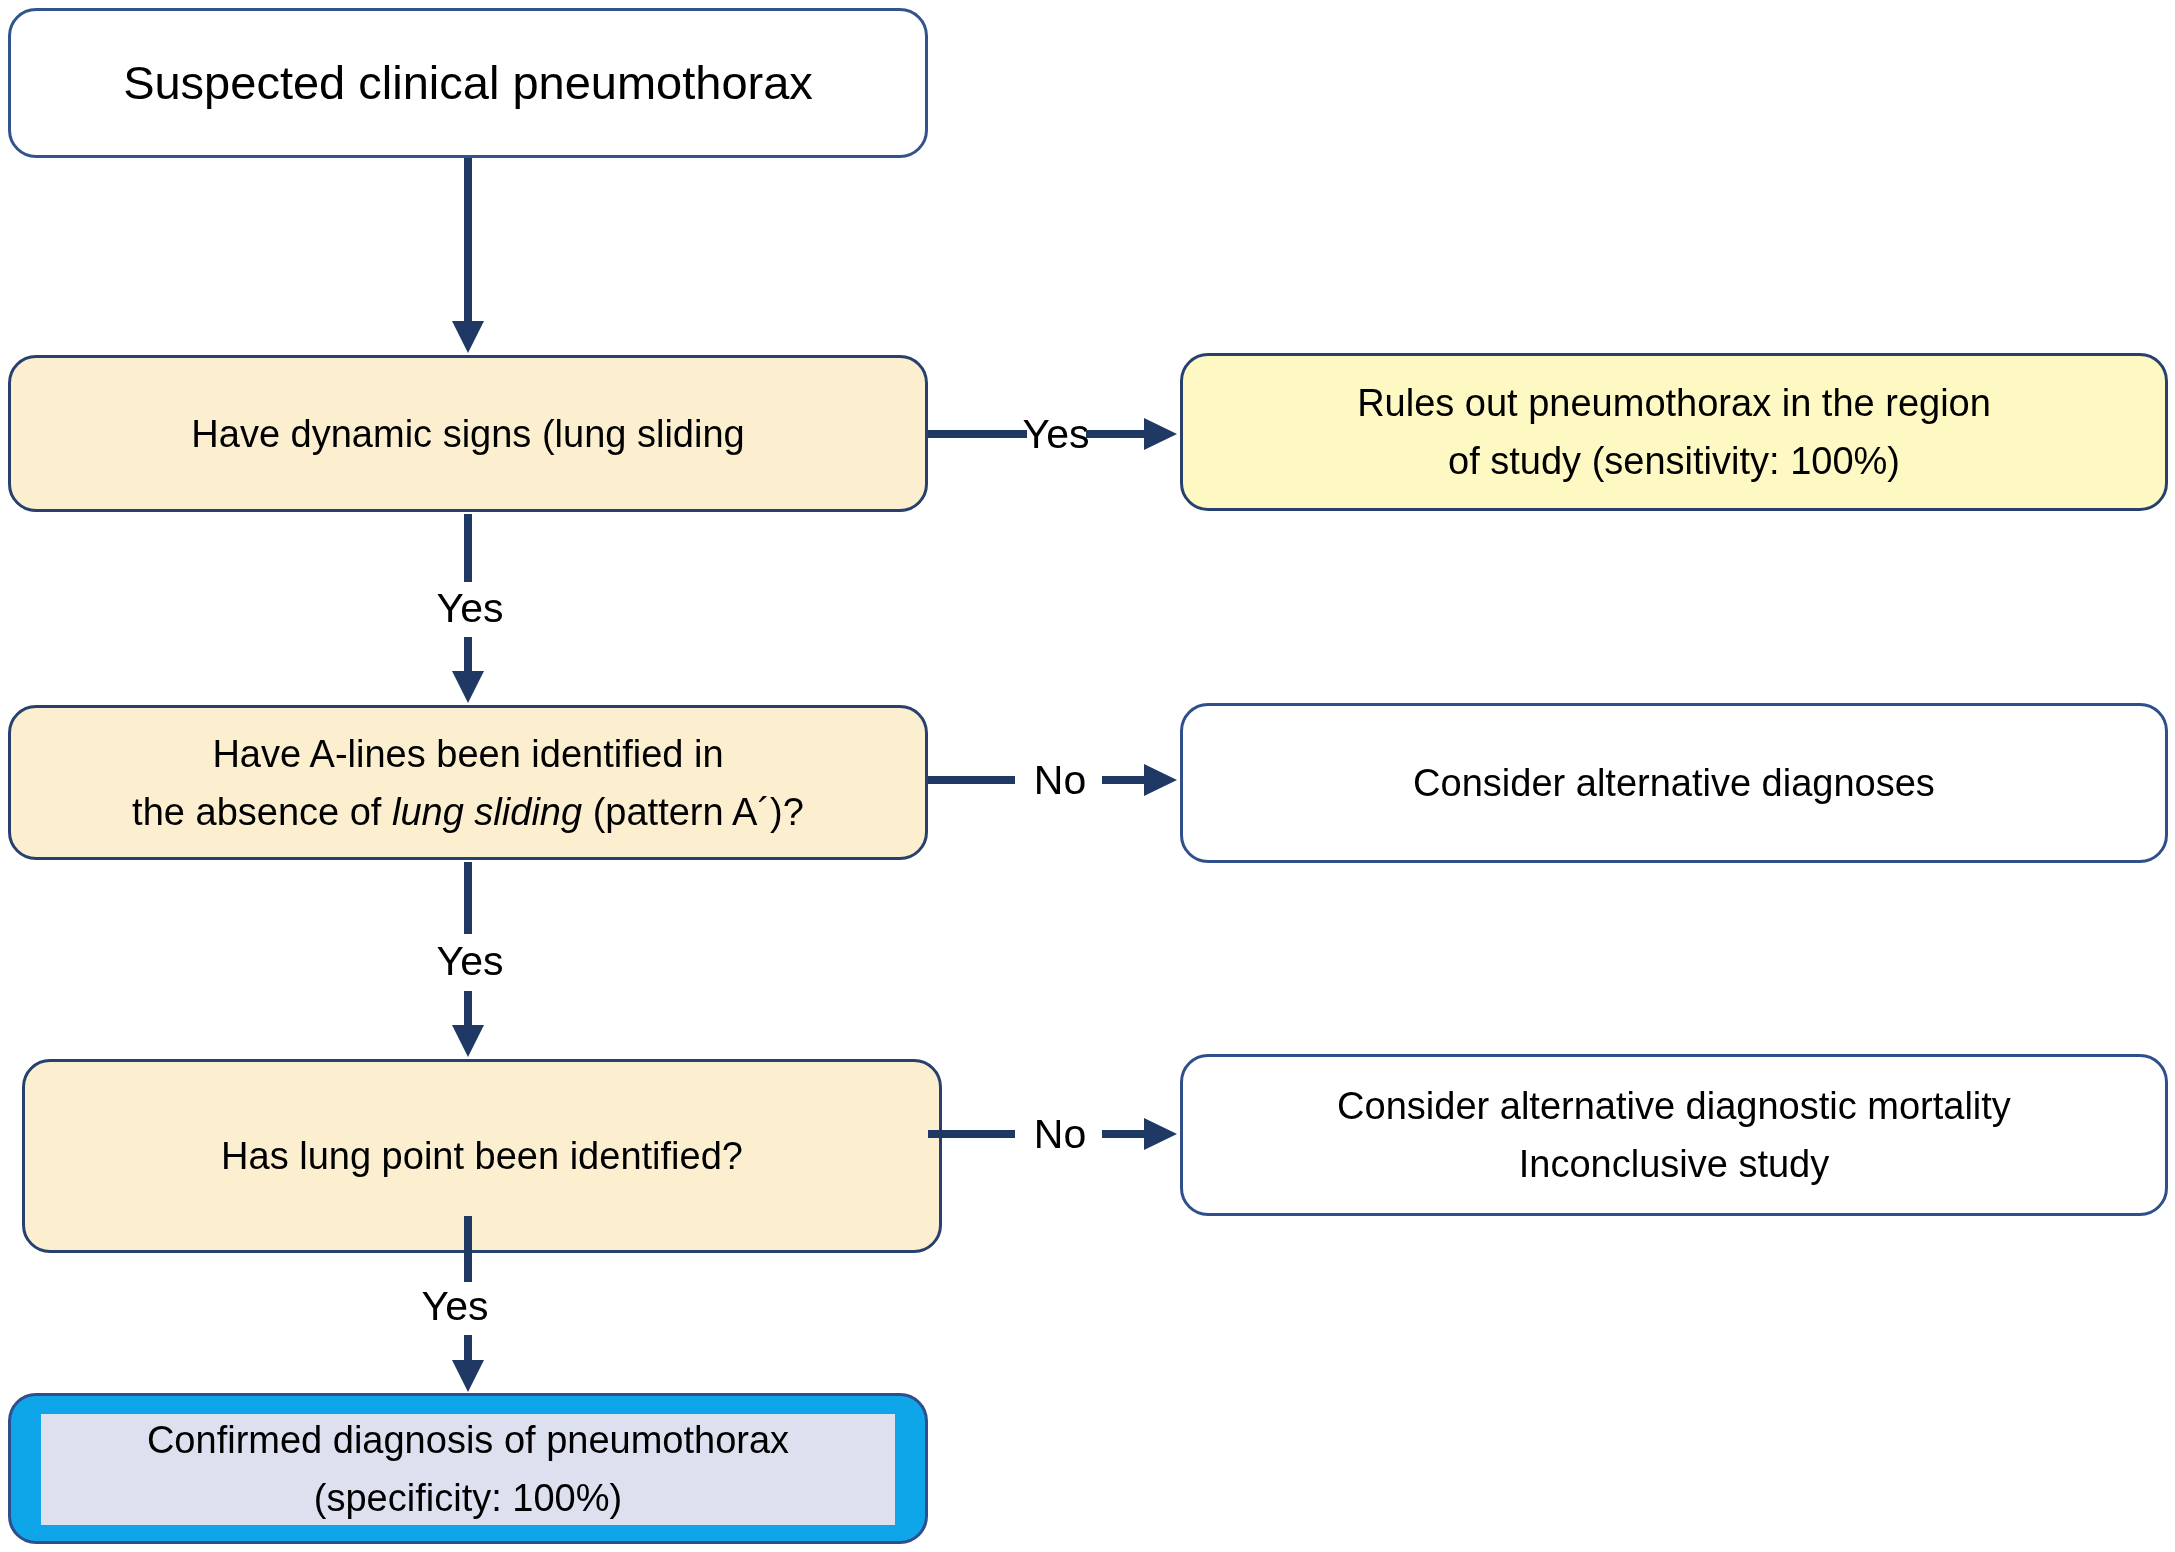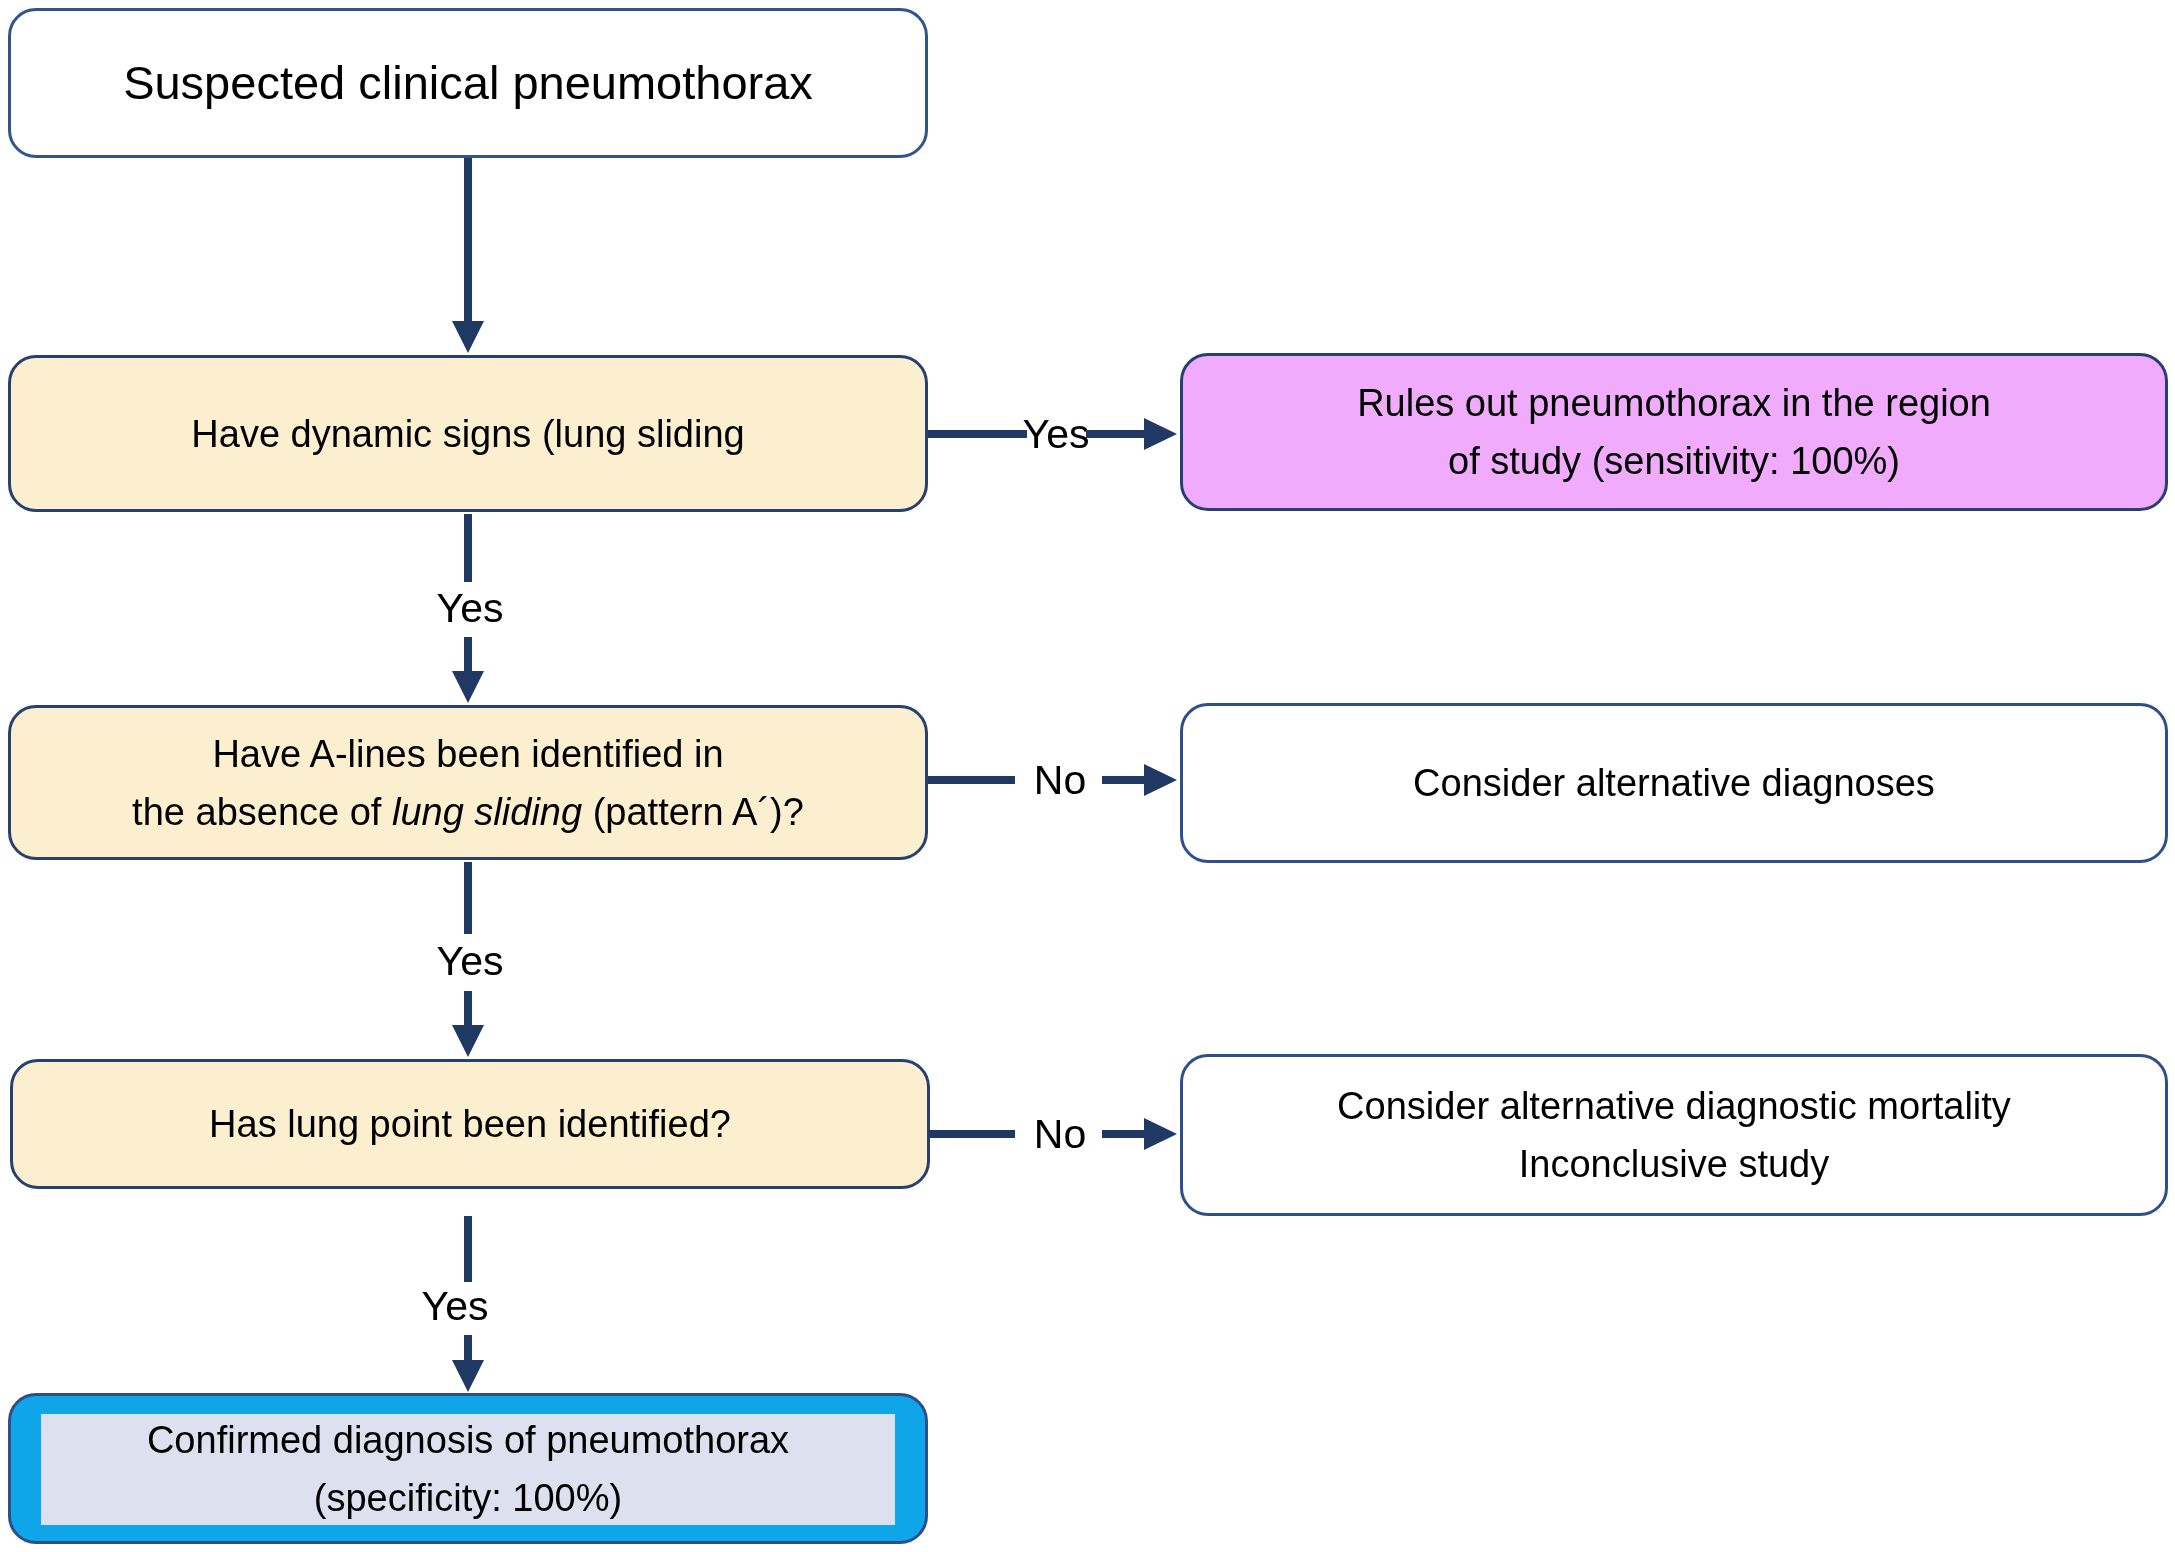--- a/index.html
+++ b/index.html
@@ -33,21 +33,21 @@
     background: #ffffff;
     border-color: #32538C;
     font-size: 47px;
     line-height: 56px;
   }
   .node.question {
     background: #FCEFD0;
     border-color: #27406E;
   }
   .node.result-blue {
-    background: #f0abfc;
+    background: #fef9c3;
     border-color: #27406E;
   }
   .node.result-white {
     background: #ffffff;
     border-color: #2E4E8C;
   }
   .node.final {
     background: #0ea5e9;
     border-color: #2E4E8C;
   }
@@ -152,21 +152,21 @@
     <div class="text-stack">
       <div>Consider alternative diagnoses</div>
     </div>
   </div>
 
   <div class="vline" style="left:464px; top:862px; height:72px;"></div>
   <div class="edge-label" style="left:470px; top:961px;">Yes</div>
   <div class="vline" style="left:464px; top:991px; height:34px;"></div>
   <div class="arrow-down" style="left:452px; top:1025px;"></div>
 
-  <div class="node question" style="left:10px; top:1059px; width:920px; height:130px;">
+  <div class="node question" style="left:22px; top:1059px; width:920px; height:194px;">
     <div class="text-stack">
       <div>Has lung point been identified?</div>
     </div>
   </div>
 
   <div class="hline" style="left:928px; top:1130px; width:87px;"></div>
   <div class="edge-label" style="left:1060px; top:1134px;">No</div>
   <div class="hline" style="left:1102px; top:1130px; width:42px;"></div>
   <div class="arrow-right" style="left:1144px; top:1118px;"></div>
 

